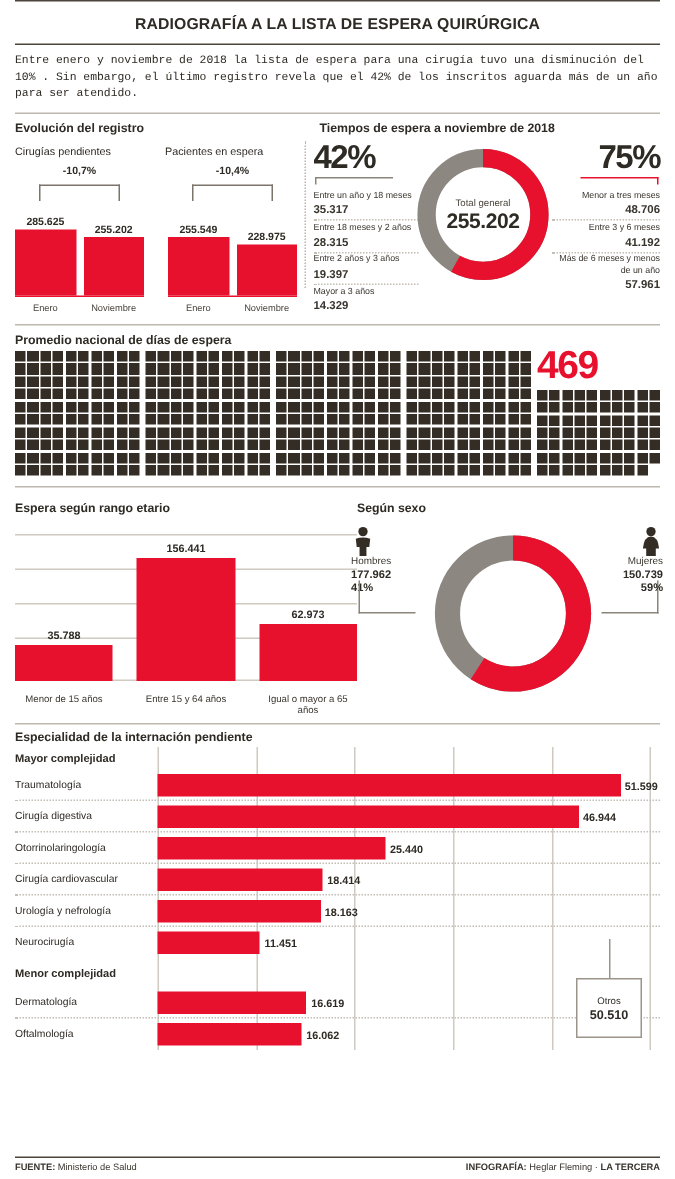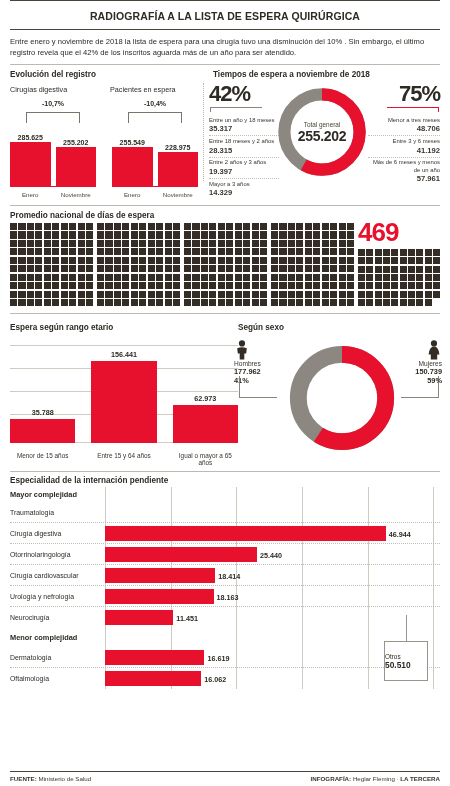--- a/index.html
+++ b/index.html
@@ -14,21 +14,21 @@
   .page { position: relative; width: 450px; height: 786px; padding: 0 10px; }
 
   
   .hdr-title {
     font-size: 10.5px; font-weight: bold; letter-spacing: .1px;
     padding: 9px 0 7px 0; color: #2e2a24; text-align: center;
   }
   .rule-dark { border-top: 1.6px solid #4a443c; }
   .rule-thin { border-top: .8px solid #bdb8b0; }
   .standfirst {
-    font-size: 7.6px; line-height: 1.45; padding: 6px 0 6px 0; color: #2e2a24;
+    font-size: 7.6px; line-height: 1.45; padding: 6px 0 6px 0; color: #2e2a24; font-family: Liberation Mono, monospace;
   }
 
   
   .sec-head {
     font-size: 8.2px; font-weight: bold; margin: 5px 0 3px 0;
   }
 
   
   .top-row { display: flex; }
   .evol { width: 195px; position: relative; }
@@ -123,21 +123,21 @@
   .srow .nm { width: 95px; font-size: 6.9px; color: #2e2a24; padding-right: 4px; }
   .srow .track { flex: 1; position: relative; height: 100%; }
   .srow .bar { position: absolute; left: 0; top: 3px; bottom: 3px; background: #e8112d; }
   .srow .val { position: absolute; top: 50%; transform: translateY(-50%); font-size: 7.2px; font-weight: bold; white-space: nowrap; padding-left: 3px; }
   .grp-head { font-size: 7.4px; font-weight: bold; height: 15px; display: flex; align-items: center; }
   .vgrid { position: absolute; top: 0; bottom: 0; left: 95px; right: 0; }
   .vgrid i { position: absolute; top: 0; bottom: 0; width: 0; border-left: .8px solid #cfcac2; }
   .otros-box {
     position: absolute; right: 12px; bottom: 8px; width: 44px; height: 40px;
     border: .8px solid #9b948a; display: flex; flex-direction: column;
-    justify-content: center; background: #fff; z-index: 3;
+    align-items: center; justify-content: center; background: #fff; z-index: 3;
   }
   .otros-box .l { font-size: 6.4px; }
   .otros-box .n { font-size: 8.4px; font-weight: bold; }
   .otros-stem { position: absolute; right: 33px; bottom: 48px; height: 26px; border-left: .8px solid #9b948a; z-index: 2;}
 
   
   .footer {
     position: absolute; left: 10px; right: 10px; bottom: 4px;
     border-top: 1.4px solid #4a443c; padding-top: 3px;
     display: flex; justify-content: space-between; align-items: baseline;
@@ -155,21 +155,21 @@
   <div class="hdr-title">RADIOGRAFÍA A LA LISTA DE ESPERA QUIRÚRGICA</div>
   <div class="rule-dark"></div>
   <div class="standfirst">Entre enero y noviembre de 2018 la lista de espera para una cirugía tuvo una disminución del 10% . Sin embargo, el último registro revela que el 42% de los inscritos aguarda más de un año para ser atendido.</div>
   <div class="rule-thin"></div>
 
   <div class="top-row">
 
     <div class="evol">
       <div class="sec-head">Evolución del registro</div>
       <div class="evol-heads">
-        <div style="width:86px">Cirugías digestiva</div>
+        <div style="width:86px">Cirugías pendientes</div>
         <div style="width:86px">Pacientes en espera</div>
       </div>
       <div class="pair-wrap">
 
         <div class="pair">
           <div class="pct">-10,7%</div>
           <div class="bracket"></div>
           <div class="bars">
             <div class="bcol">
               <div class="bval">285.625</div>
@@ -845,20 +845,24 @@
         <i style="left:39.2%"></i>
         <i style="left:58.9%"></i>
         <i style="left:78.5%"></i>
         <i style="left:98%"></i>
       </div>
 
       <div class="grp-head">Mayor complejidad</div>
 
       <div class="srow sep">
         <div class="nm">Traumatología</div>
+        <div class="track">
+          <div class="bar" style="width:92.1%"></div>
+          <div class="val" style="left:92.1%">51.599</div>
+        </div>
       </div>
       <div class="srow sep">
         <div class="nm">Cirugía digestiva</div>
         <div class="track">
           <div class="bar" style="width:83.8%"></div>
           <div class="val" style="left:83.8%">46.944</div>
         </div>
       </div>
       <div class="srow sep">
         <div class="nm">Otorrinolaringología</div>

